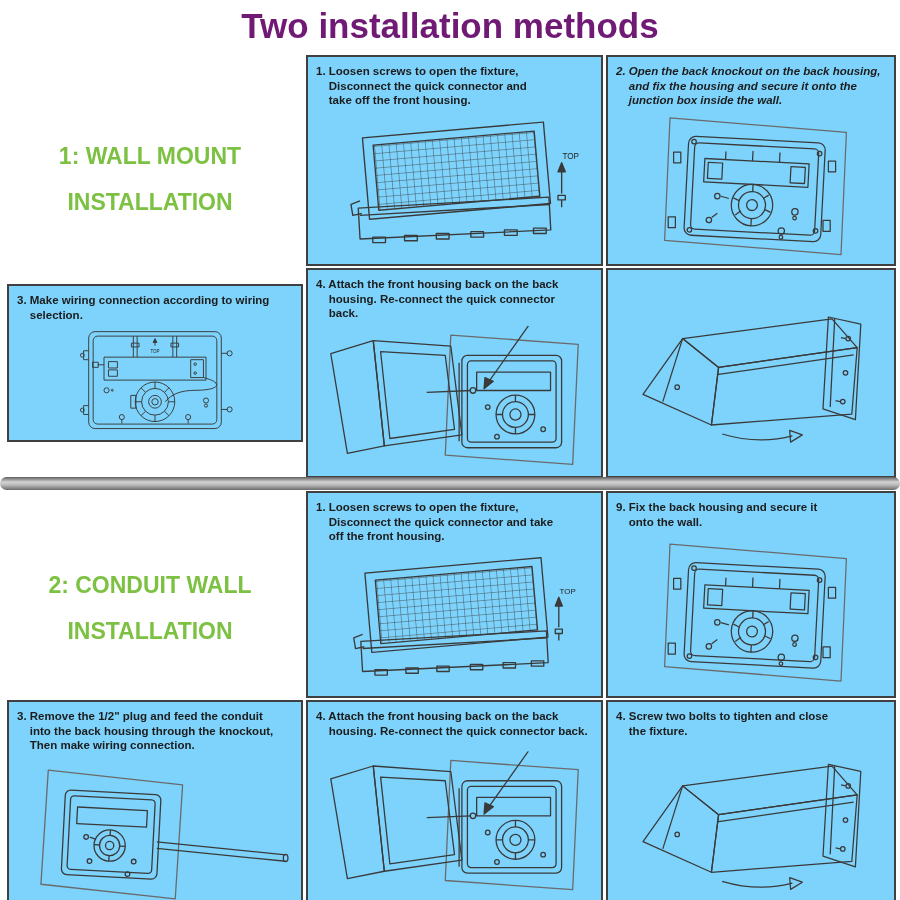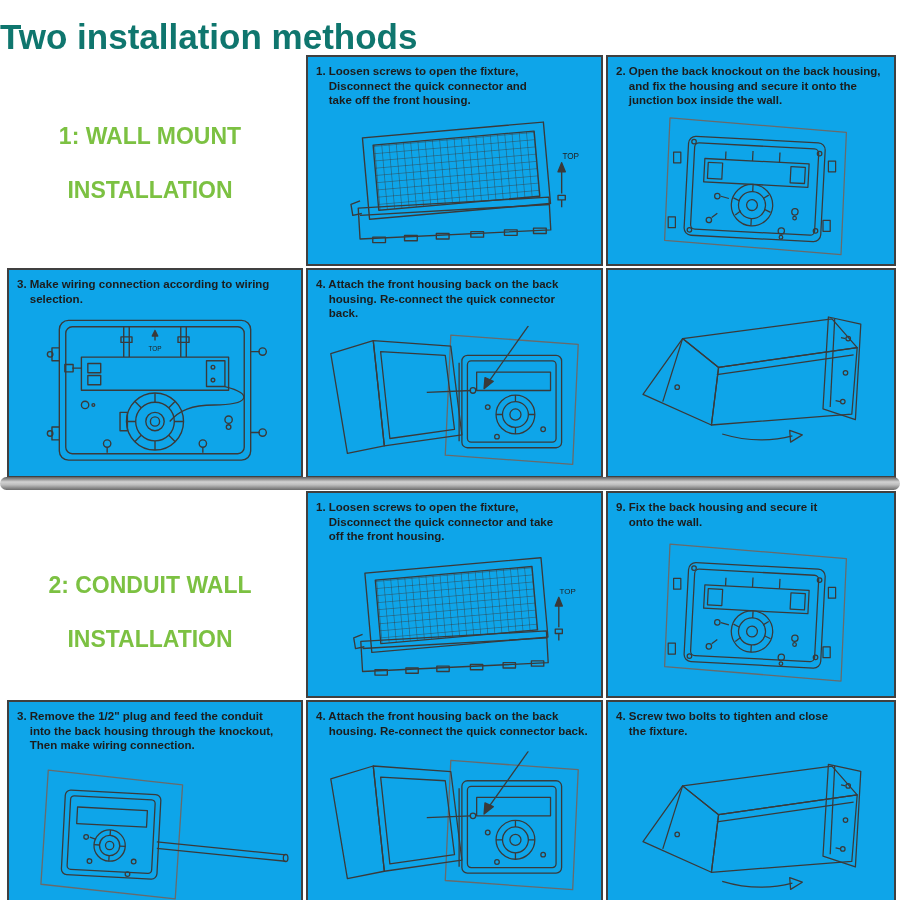--- a/index.html
+++ b/index.html
@@ -4,31 +4,31 @@
 <style>
   * { box-sizing: border-box; }
   html, body { margin: 0; padding: 0; }
   body {
     width: 900px; height: 900px; overflow: hidden;
     background: #ffffff; position: relative;
     font-family: "Liberation Sans", sans-serif;
   }
   .page { position: absolute; inset: 0; }
   .title {
-    position: absolute; top: 17px; left: 0; width: 100%;
-    margin: 0; text-align: left;
-    font-size: 35px; font-weight: bold; color: #0f766e;
+    position: absolute; top: 6px; left: 0; width: 100%;
+    margin: 0; text-align: center;
+    font-size: 35px; font-weight: bold; color: #701a75;
   }
   .section-heading {
     position: absolute; width: 270px; text-align: center;
     color: #7cc142; font-size: 23px; font-weight: bold; line-height: 1.1;
   }
-  .section-heading .line2 { margin-top: 29px; }
+  .section-heading .line2 { margin-top: 21px; }
   .panel {
-    position: absolute; border: 2px solid #404040; background: #0ea5e9;
+    position: absolute; border: 2px solid #404040; background: #7dd3fc;
     padding: 7px 8px 4px 8px; display: flex; flex-direction: column;
   }
   .step-text {
     font-size: 11.5px; font-weight: bold; color: #1c1c1c;
     line-height: 1.28; white-space: pre-wrap;
   }
   .illus { flex: 1 1 auto; min-height: 0; width: 100%; margin-top: 2px; }
   .divider {
     position: absolute; left: 0; top: 477px; width: 900px; height: 13px;
     border-radius: 7px;
@@ -235,44 +235,44 @@
           <line x1="152" y1="90" x2="292" y2="104"></line>
           <line x1="152" y1="97" x2="292" y2="111"></line>
           <ellipse cx="292" cy="107.5" rx="2.5" ry="4"></ellipse>
         </g>
       </symbol>
     </defs>
   </svg>
 
   <h1 class="title">Two installation methods</h1>
 
-  <div class="section-heading" style="left:15px; top:124px;">
+  <div class="section-heading" style="left:15px; top:144px;">
     <div class="line1">1: WALL MOUNT</div>
     <div class="line2">INSTALLATION</div>
   </div>
 
   <div class="panel" style="left:306px; top:55px; width:297px; height:211px;">
     <div class="step-text">1. Loosen screws to open the fixture,
     Disconnect the quick connector and
     take off the front housing.</div>
     <svg class="illus" viewBox="0 0 300 165" preserveAspectRatio="xMidYMid meet">
         <use href="#sym-fixture"></use>
       </svg>
   </div>
 
-  <div class="panel" style="left:606px; top:55px; width:290px; height:211px;">
+  <div class="panel" style="left:606px; top:55px; width:290px; height:211px;font-style:italic;">
     <div class="step-text">2. Open the back knockout on the back housing,
     and fix the housing and secure it onto the
     junction box inside the wall.</div>
     <svg class="illus" viewBox="0 0 300 165" preserveAspectRatio="xMidYMid meet">
         <use href="#sym-backwall"></use>
       </svg>
   </div>
 
-  <div class="panel" style="left:7px; top:268px; width:296px; height:210px;">
+  <div class="panel" style="left:7px; top:284px; width:296px; height:158px;">
     <div class="step-text">3. Make wiring connection according to wiring
     selection.</div>
     <svg class="illus" viewBox="0 0 300 175" preserveAspectRatio="xMidYMid meet">
         <use href="#sym-backflat"></use>
       </svg>
   </div>
 
   <div class="panel" style="left:306px; top:268px; width:297px; height:210px;">
     <div class="step-text">4. Attach the front housing back on the back
     housing. Re-connect the quick connector

